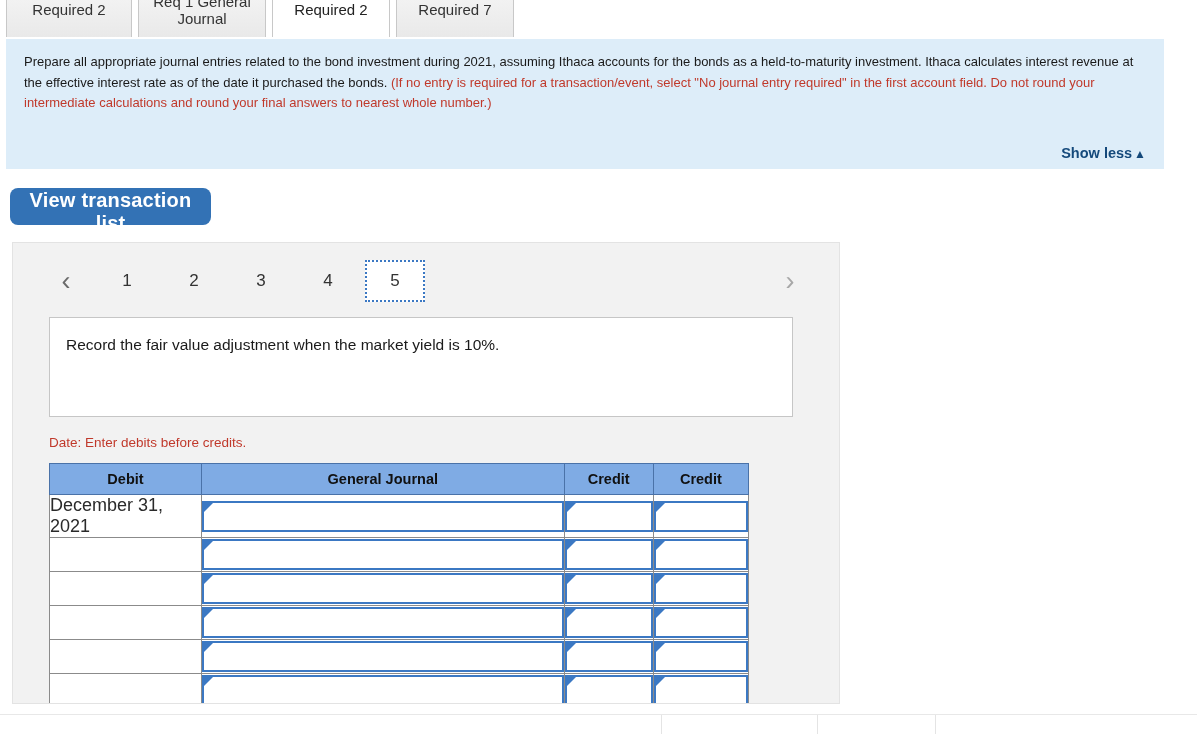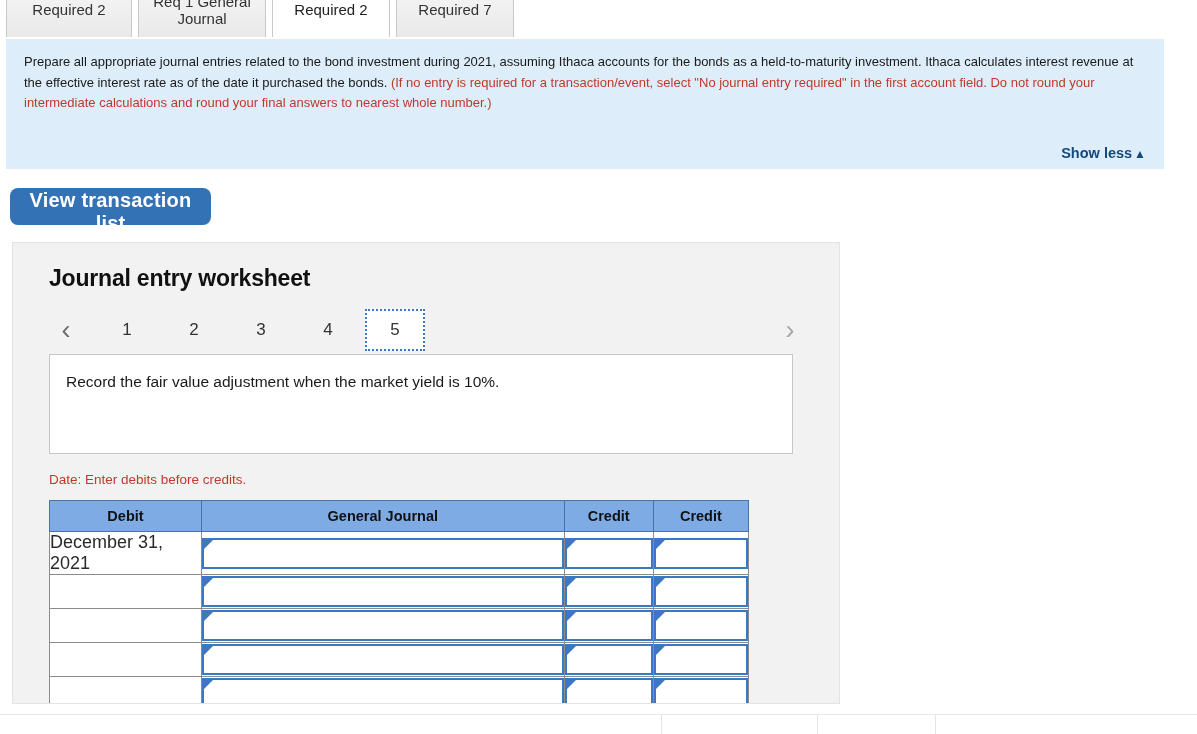--- a/index.html
+++ b/index.html
@@ -179,21 +179,21 @@
     background: transparent;
     margin-right: 7px;
   }
   .page-num.selected {
     background: #ffffff;
     border: 2px dotted #3b78c3;
   }
 
   
   .prompt-box {
-    margin: 2px 0 0 36px;
+    margin: 14px 0 0 36px;
     width: 744px;
     height: 100px;
     background: #ffffff;
     border: 1px solid #c6c6c6;
     box-sizing: border-box;
     padding: 18px 16px;
     font-size: 15.5px;
     color: #1a1a1a;
   }
 
@@ -310,21 +310,20 @@
   <p class="banner-text"><span>Prepare all appropriate journal entries related to the bond investment during 2021, assuming Ithaca accounts for the bonds as a held-to-maturity investment. Ithaca calculates interest revenue at the effective interest rate as of the date it purchased the bonds. </span><span class="red">(If no entry is required for a transaction/event, select "No journal entry required" in the first account field. Do not round your intermediate calculations and round your final answers to nearest whole number.)</span></p>
   <div class="show-less">
     <span>Show less</span><span class="caret">▲</span>
   </div>
 </div>
 
 <button class="txn-btn">View transaction list</button>
 
 <div class="panel">
 
-  <div class="panel-title">Journal entry worksheet</div>
 
   <div class="pager">
     <div class="pager-arrow left">‹</div>
     <div class="pager-pages">
       <div class="page-num">1</div>
       <div class="page-num">2</div>
       <div class="page-num">3</div>
       <div class="page-num">4</div>
       <div class="page-num selected">5</div>
     </div>

